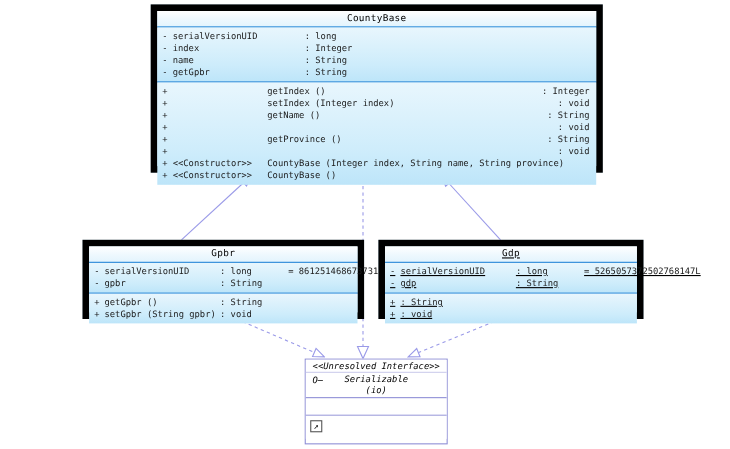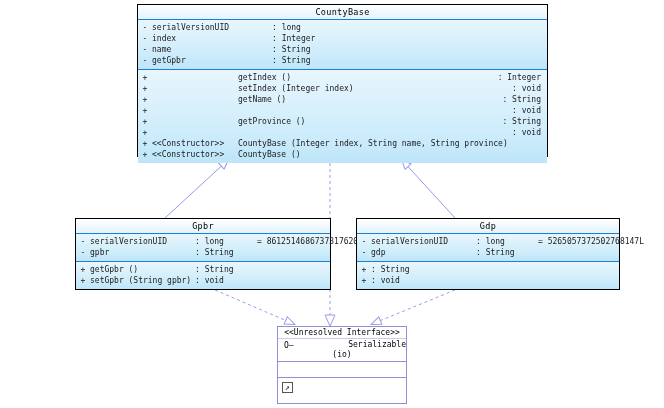--- a/index.html
+++ b/index.html
@@ -20,21 +20,21 @@
     left: 0;
     top: 0;
     width: 664px;
     height: 408px;
     pointer-events: none;
   }
 
   
   .uml-class {
     position: absolute;
-    border: 1px solid #000000;
+    border: 6px solid #000000;
     box-sizing: border-box;
     background: #cdecfb;
   }
   .uml-header {
     height: 14px;
     line-height: 14px;
     text-align: center;
     font-size: 8.5px;
     color: #000000;
     background: linear-gradient(to bottom, #ffffff 0%, #eef8fe 55%, #e3f4fd 100%);
@@ -90,21 +90,21 @@
     background: #ffffff;
     white-space: pre;
   }
   .iface-name-wrap {
     position: relative;
     border-bottom: 1px solid #8f8fd6;
     background: #ffffff;
     padding-bottom: 1px;
   }
   .iface-name {
-    text-align: right;
+    text-align: center;
     font-size: 8px;
     line-height: 11px;
     color: #000;
     white-space: pre;
   }
   .iface-sub {
     text-align: center;
     font-size: 8px;
     line-height: 10px;
     color: #000;
@@ -292,21 +292,21 @@
         <span class="rtype">: String</span>
       </div>
       <div class="row">
         <span class="vis">+</span>
         <span class="sig" style="width:105px">setGpbr (String gpbr)</span>
         <span class="rtype">: void</span>
       </div>
     </div>
   </div>
 
-  <div class="uml-class" style="left:356px; top:218px; width:264px; height:72px;">
+  <div class="uml-class" style="left:344px; top:218px; width:241px; height:72px;text-decoration:underline;">
     <div class="uml-header">Gdp</div>
 
     <div class="uml-compartment">
       <div class="row">
         <span class="vis">-</span>
         <span class="col-name" style="width:105px">serialVersionUID</span>
         <span class="col-type" style="width:62px">: long</span>
         <span class="col-val">= 5265057372502768147L</span>
       </div>
       <div class="row">
@@ -322,21 +322,21 @@
         <span class="vis">+</span>
         <span class="rtype">: String</span>
       </div>
       <div class="row">
         <span class="vis">+</span>
         <span class="rtype">: void</span>
       </div>
     </div>
   </div>
 
-  <div class="uml-iface" style="left:277px; top:326px; width:130px; height:78px;">
+  <div class="uml-iface" style="left:277px; top:326px; width:130px; height:78px;font-style:italic;">
     <div class="iface-stereo">&lt;&lt;Unresolved Interface&gt;&gt;</div>
     <div class="iface-name-wrap">
       <span class="iface-lollipop">O–</span>
       <div class="iface-name">Serializable</div>
       <div class="iface-sub">(io)</div>
     </div>
     <div class="iface-empty"></div>
     <div class="iface-last">
       <span class="iface-badge">↗</span>
     </div>

